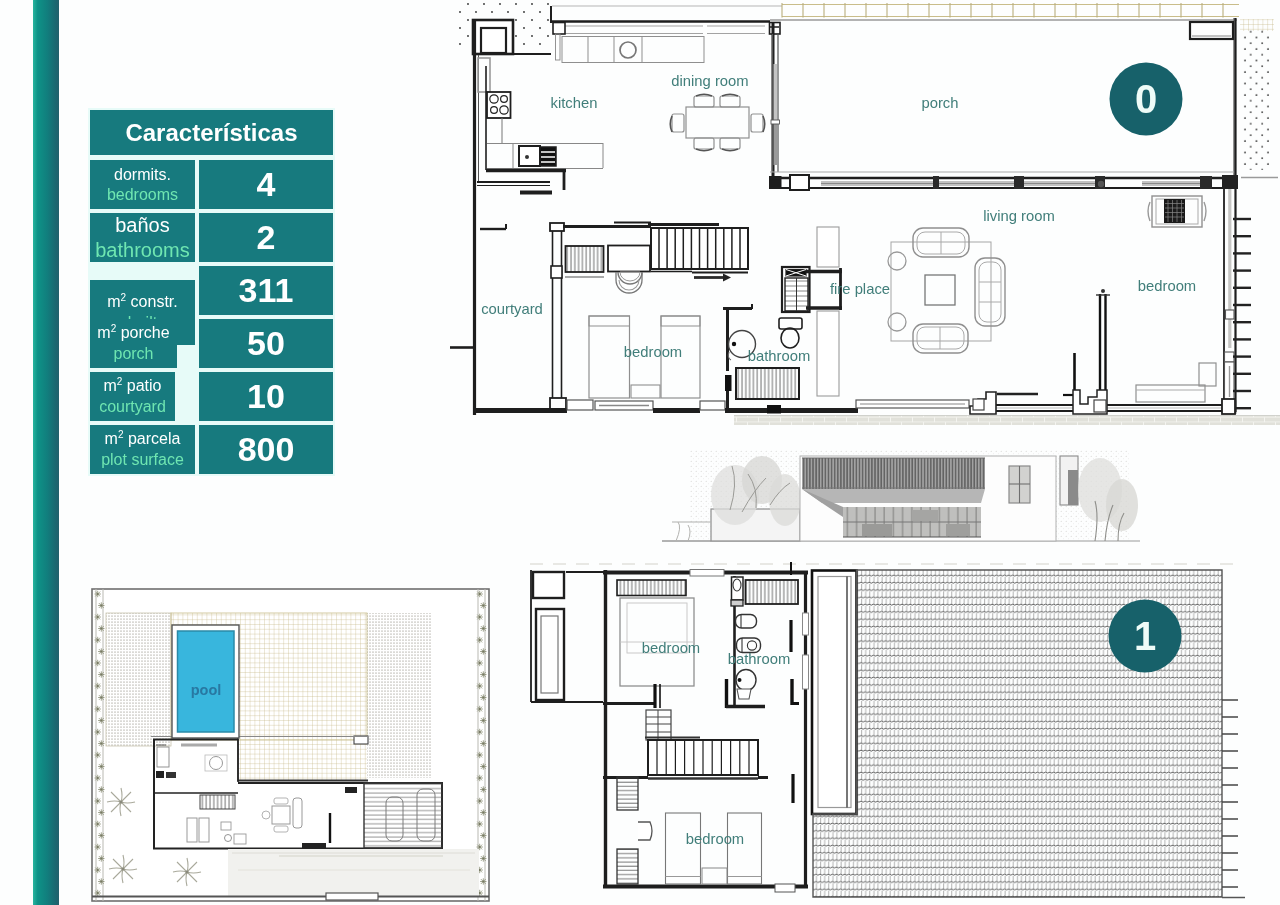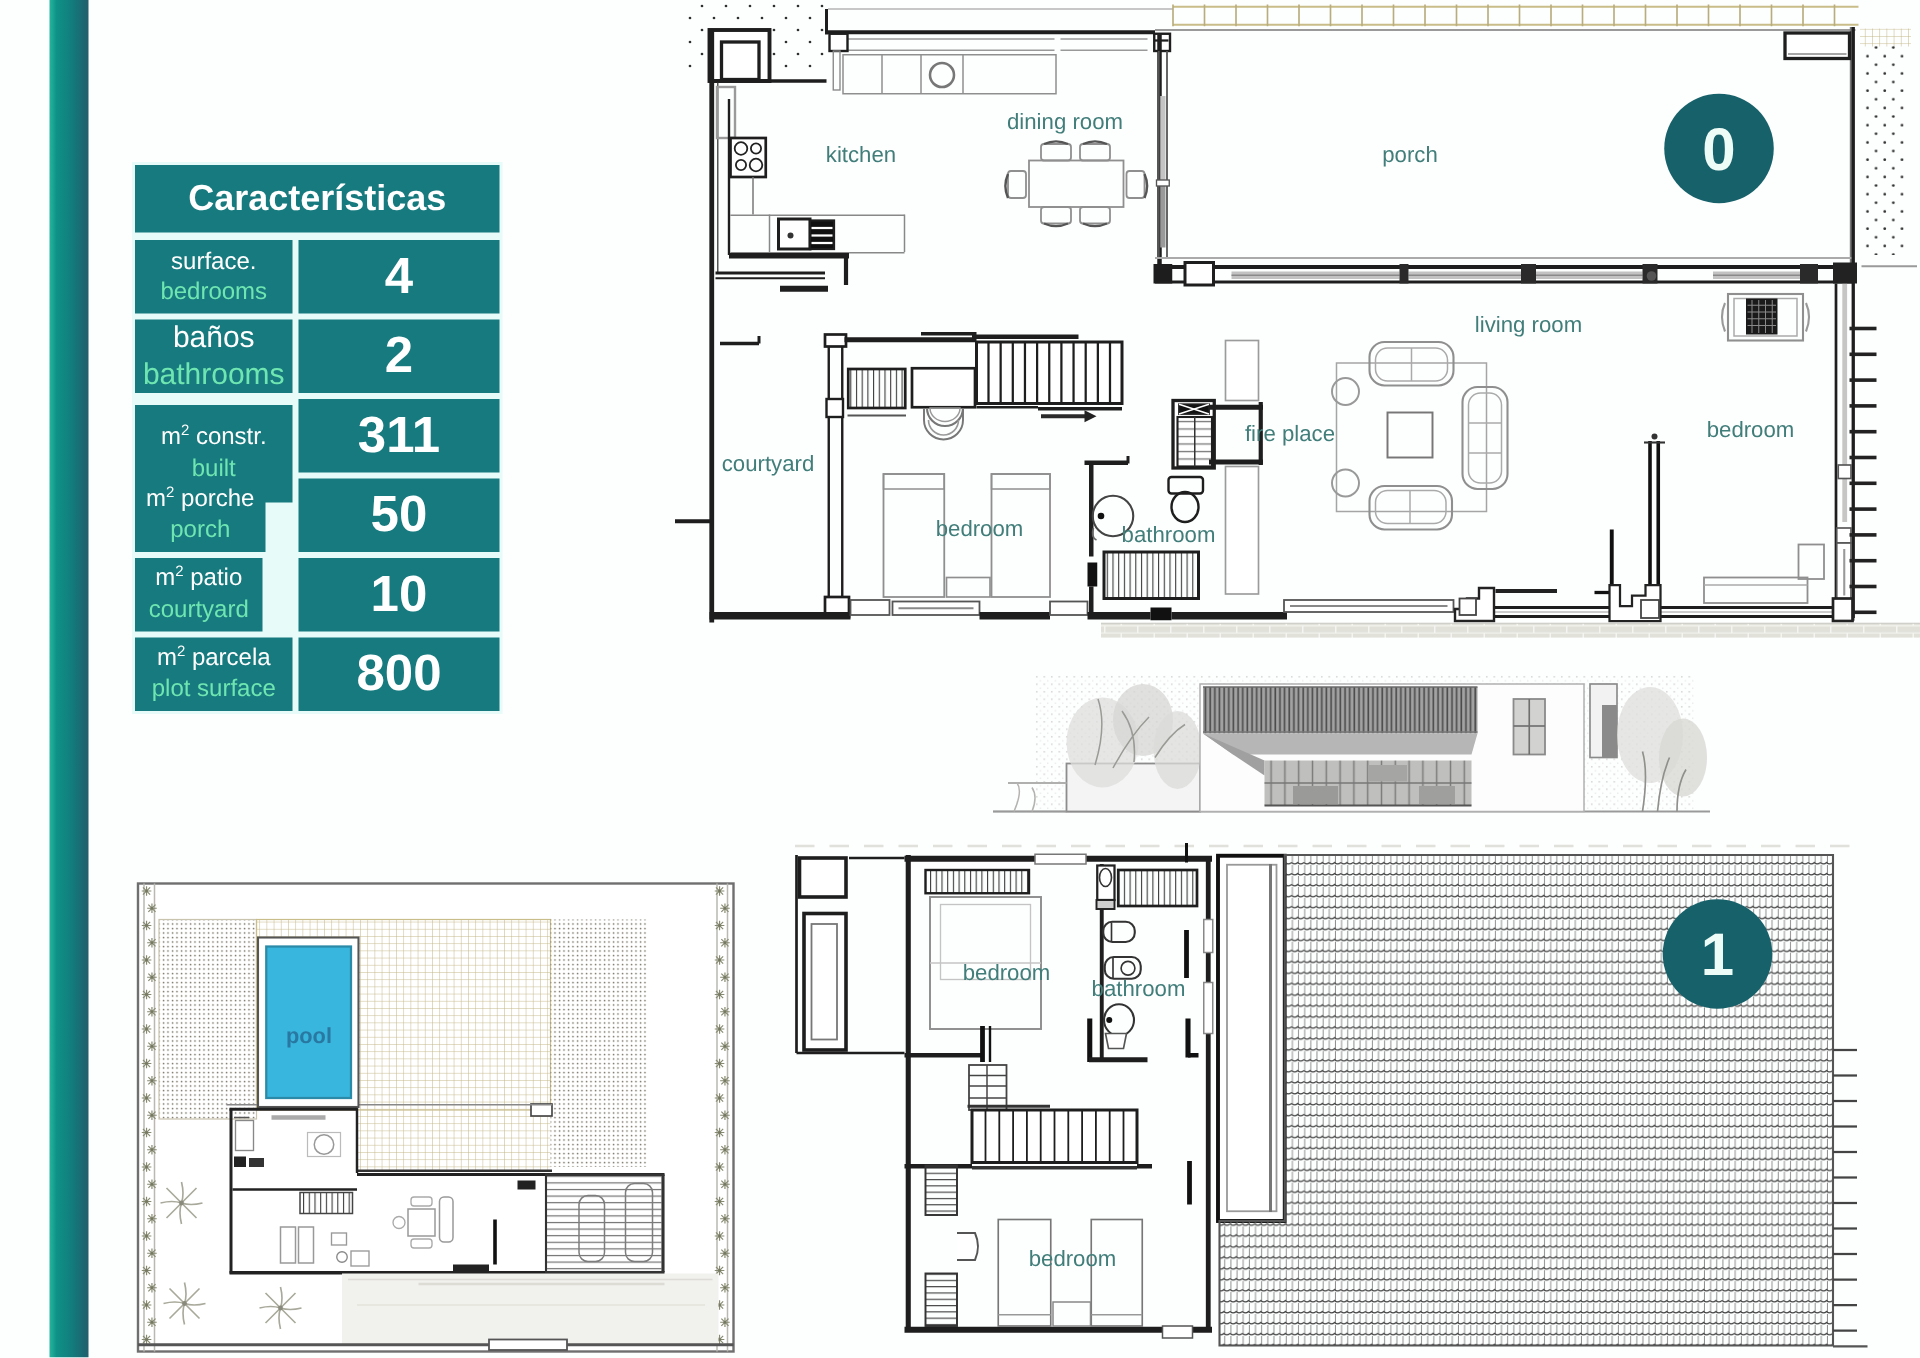--- a/index.html
+++ b/index.html
@@ -10,34 +10,34 @@
 sup{font-size:10px}
 </style></head><body>
 
 <div class="abs" style="left:33px;top:0;width:26px;height:905px;background:linear-gradient(90deg,#27b59e 0%,#0e9287 18%,#117e7d 55%,#1b6670 88%,#23606c 100%)"></div>
 
 <div class="abs" style="left:88px;top:108px;width:247px;height:368px;background:#e7fbf8"></div>
 
 <div class="cell" style="left:90px;top:110px;width:243px;height:45px;font-weight:bold;font-size:24px">Características</div>
 
 <div class="cell" style="left:90px;top:160px;width:105px;height:49px;font-size:16px">
-    <span>surface.</span>
+    <span>dormits.</span>
     <span class="en">bedrooms</span>
   </div>
 
 <div class="cell num" style="left:199px;top:160px;width:134px;height:49px">4</div>
 
 <div class="cell" style="left:90px;top:213px;width:105px;height:49px;font-size:20px">
     <span>baños</span>
     <span class="en">bathrooms</span>
   </div>
 
 <div class="cell num" style="left:199px;top:213px;width:134px;height:49px">2</div>
 
-<div class="cell" style="left:90px;top:270px;width:105px;height:65px;font-size:16px">
+<div class="cell" style="left:90px;top:280px;width:105px;height:65px;font-size:16px">
     <span>m<sup>2</sup> constr.</span>
     <span class="en">built</span>
   </div>
 
 <div class="cell num" style="left:199px;top:266px;width:134px;height:49px">311</div>
 
 <div class="cell" style="left:90px;top:319px;width:87px;height:49px;font-size:16px">
     <span>m<sup>2</sup> porche</span>
     <span class="en">porch</span>
   </div>

